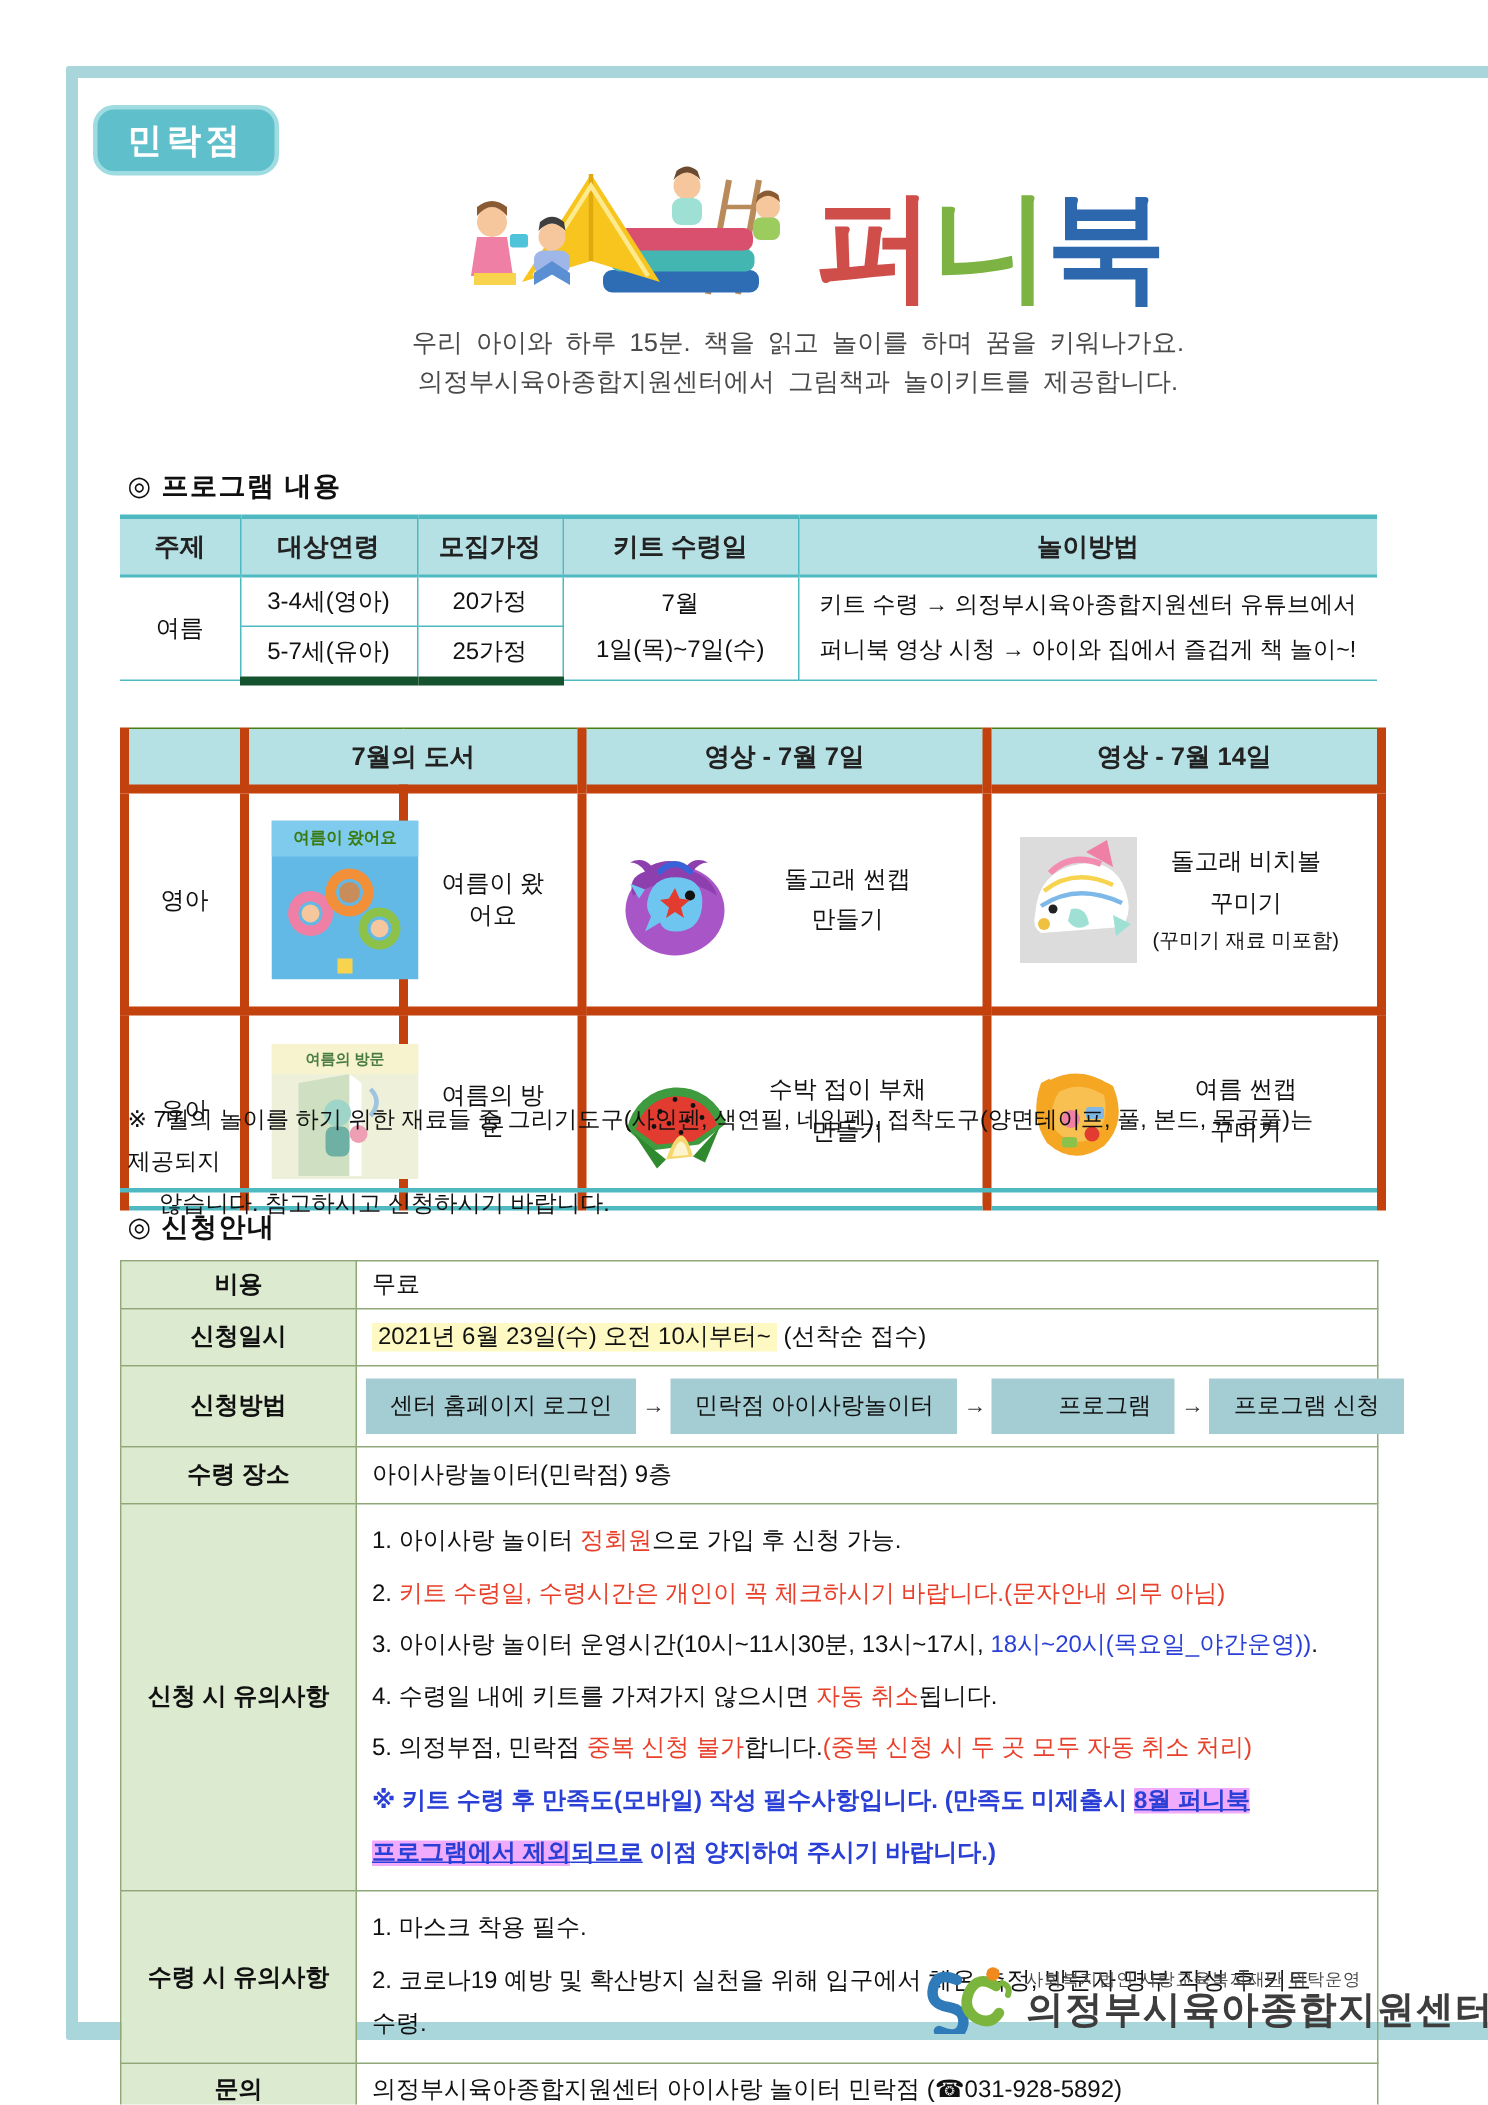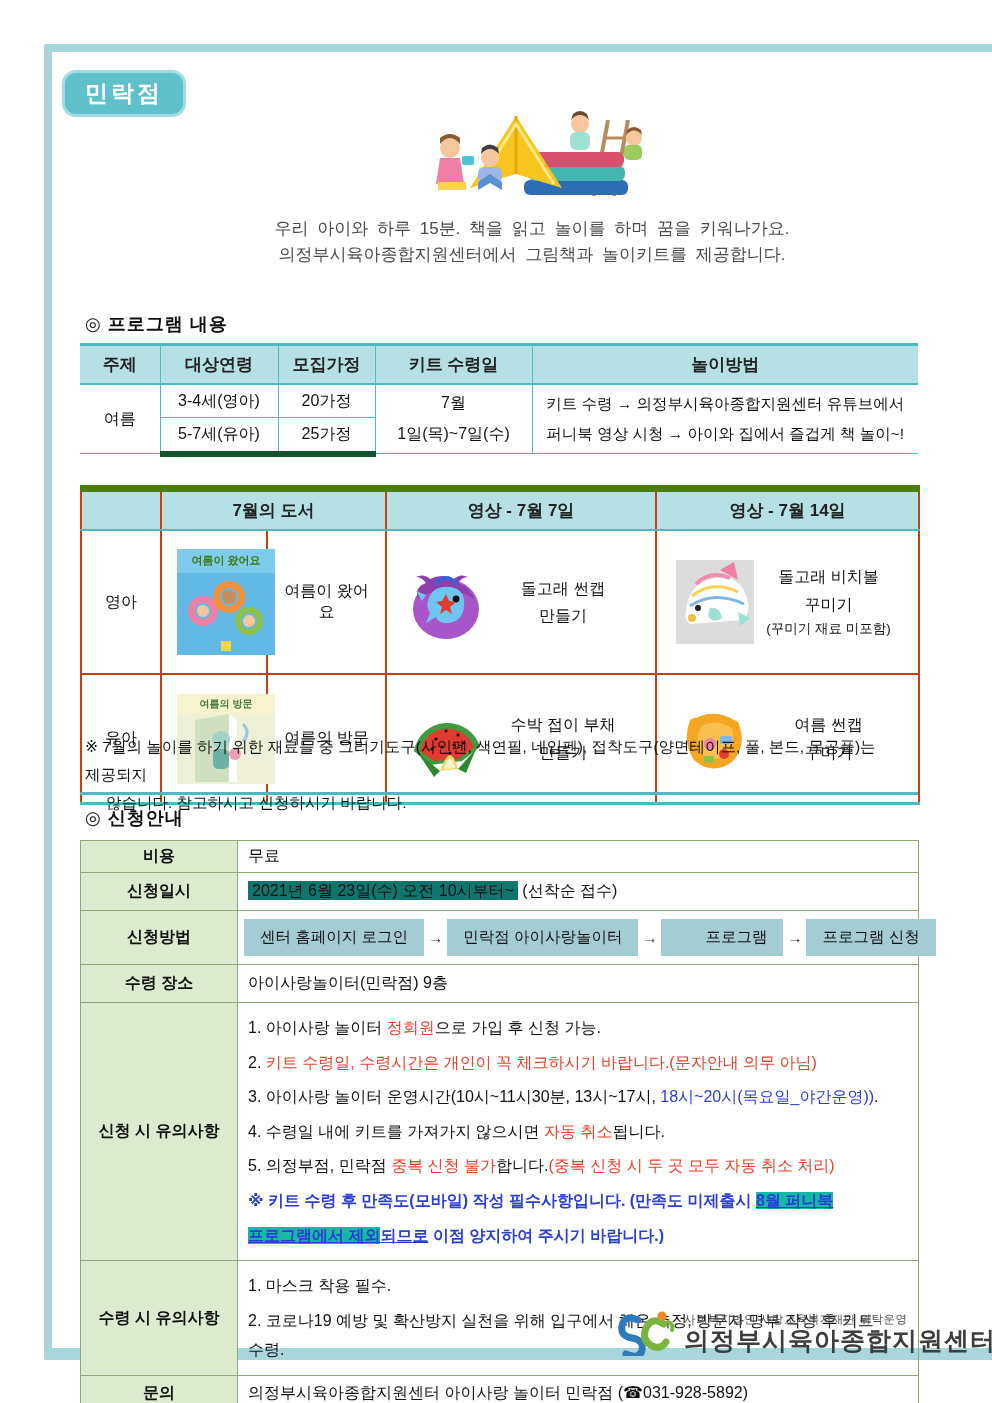--- a/index.html
+++ b/index.html
@@ -41,50 +41,50 @@
     background:#b5e0e4;border-top:3px solid #4fb9c1;border-bottom:2px solid #4fb9c1;
     font-weight:600;font-size:17px;color:#222;padding:7px 4px;
   }
   .t1 .last td{border-bottom:6px solid #14532d;}
   .t1 .kitdate div{line-height:1.3}
   .t1 .kitdate .d1{margin-bottom:10px}
   .t1 .method{line-height:1.95;font-size:15.5px;padding:4px 6px;}
 
   
   .t2{position:absolute;left:28px;top:433px;width:838px;table-layout:fixed;}
-  .t2 td{border:2px solid #c2410c;text-align:center;font-size:16px;padding:15px;}
+  .t2 td{border:6px solid #c2410c;text-align:center;font-size:16px;padding:15px;}
   .t2 .head td{
-    background:#b5e0e4;border-top:7px solid #4d7c0f;border-bottom:2px solid #4fb9c1;
+    background:#b5e0e4;border-top:1px solid #4d7c0f;border-bottom:2px solid #4fb9c1;
     font-weight:600;font-size:17px;color:#222;padding:7px 4px;
   }
   .t2 .r1 td{height:112px}
   .t2 .r2 td{height:97px}
   .t2 .last td{border-bottom:3px solid #4fb9c1;}
   .craft{display:flex;align-items:center;gap:4px;padding:0 4px;}
   .craft-text{flex:1;line-height:1.7;font-size:16px;}
   .craft-text .small{font-size:13.5px;}
   .bookimg{display:block;margin:0 auto;}
 
   .note{position:absolute;left:33px;top:681px;width:800px;font-size:15.5px;line-height:1.8;color:#111;}
   .note .l2{margin-left:21px}
   .divider{position:absolute;left:28px;top:740px;width:838px;height:3px;background:#4fb9c1;}
 
   
   .t3{position:absolute;left:28px;top:788px;width:838px;table-layout:fixed;}
   .t3 td{border:1px solid #90a878;font-size:16px;padding:5px 10px;vertical-align:middle;}
   .t3 .lbl{background:#dcead0;text-align:center;font-weight:600;color:#111;padding:5px 4px;}
-  .hl-date{background:#0f766e;padding:1px 4px;}
+  .hl-date{background:#fef9c3;padding:1px 4px;}
   .flow{display:flex;align-items:center;justify-content:space-between;}
   .flow-box{background:#a3ccd3;padding:8px 16px;font-size:15.5px;white-space:nowrap;text-align:right;}
   .flow-arrow{padding:0 4px;font-size:15px;color:#333;}
   .notes .ln{line-height:1.85;margin:5px 0;}
   .red{color:#e8402a}
   .blue{color:#2a3fd6}
   .bluebold{color:#2a3fd6;font-weight:bold;}
-  .yhl{background:#14b8a6;text-decoration:underline;}
+  .yhl{background:#f0abfc;text-decoration:underline;}
   .uline{text-decoration:underline;}
   .indent{margin-left:16px;}
 
   
   .footer{position:absolute;right:16px;top:1258px;display:flex;align-items:center;gap:8px;}
   .footer-text{text-align:left;}
   .footer-small{font-size:11.5px;color:#4a4a4a;letter-spacing:0.5px;}
   .footer-large{font-size:25px;font-weight:bold;color:#3d3d3d;letter-spacing:1px;line-height:1.1;}
 </style>
 </head>
@@ -124,20 +124,21 @@
 
       <circle cx="78" cy="68" r="9" fill="#f6c69c"></circle>
       <path d="M69 64 q9 -10 18 0 l-1 -6 q-8 -7 -16 0 z" fill="#3f3f3f"></path>
       <rect x="66" y="77" width="24" height="16" rx="6" fill="#9fb6e8"></rect>
       <path d="M66 92 L78 84 L90 92 L90 100 L78 93 L66 100 Z" fill="#5a8fd4"></path>
 
       <circle cx="222" cy="48" r="8" fill="#f6c69c"></circle>
       <path d="M214 45 q8 -9 16 0 l-1 -5 q-7 -6 -14 0 z" fill="#8a5a33"></path>
       <rect x="212" y="55" width="18" height="15" rx="5" fill="#9ccb5e"></rect>
     </svg>
+    <div class="logo-title"><span class="t-red">퍼</span><span class="t-green">니</span><span class="t-blue">북</span></div>
   </div>
 
   <div class="subtitle">
     <div>우리 아이와 하루 15분. 책을 읽고 놀이를 하며 꿈을 키워나가요.</div>
     <div>의정부시육아종합지원센터에서 그림책과 놀이키트를 제공합니다.</div>
   </div>
 
   <div class="sec-heading h1">◎ 프로그램 내용</div>
 
   <table class="t1">

